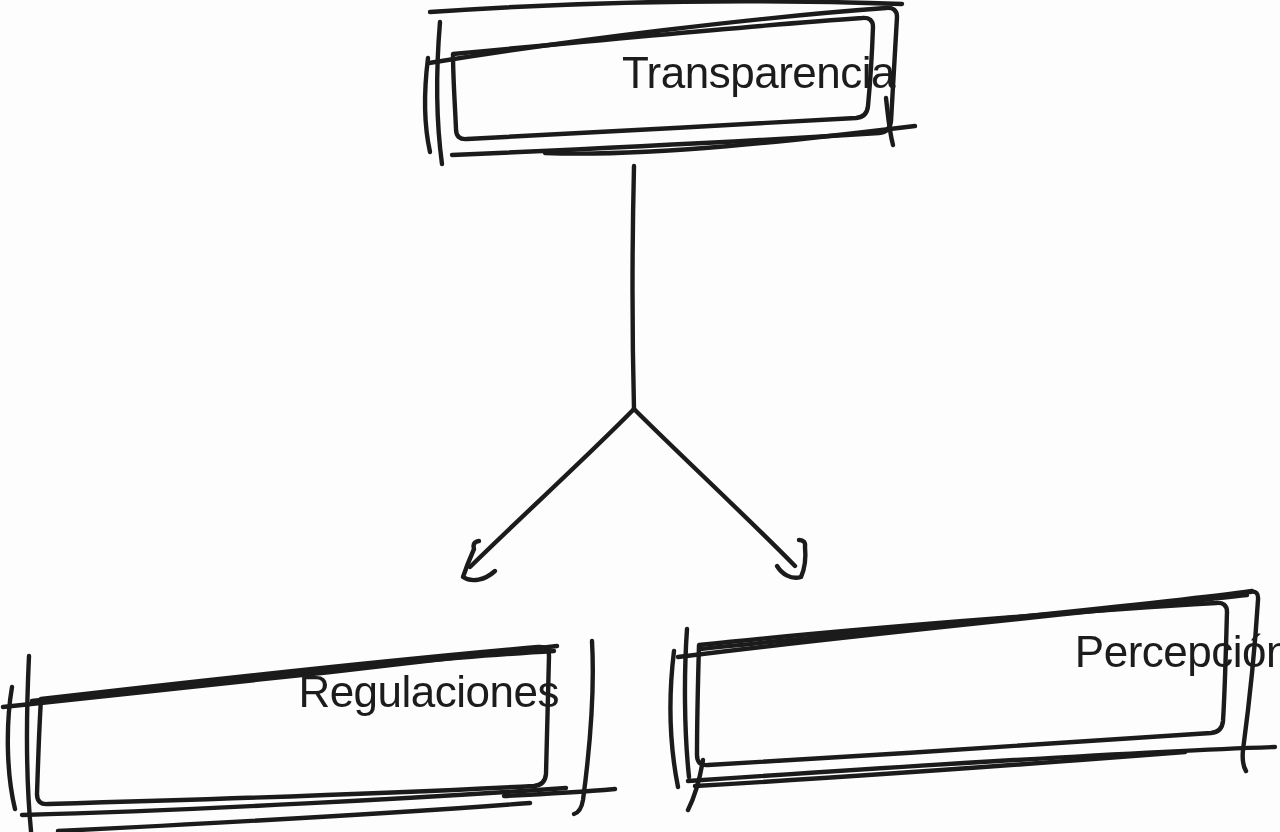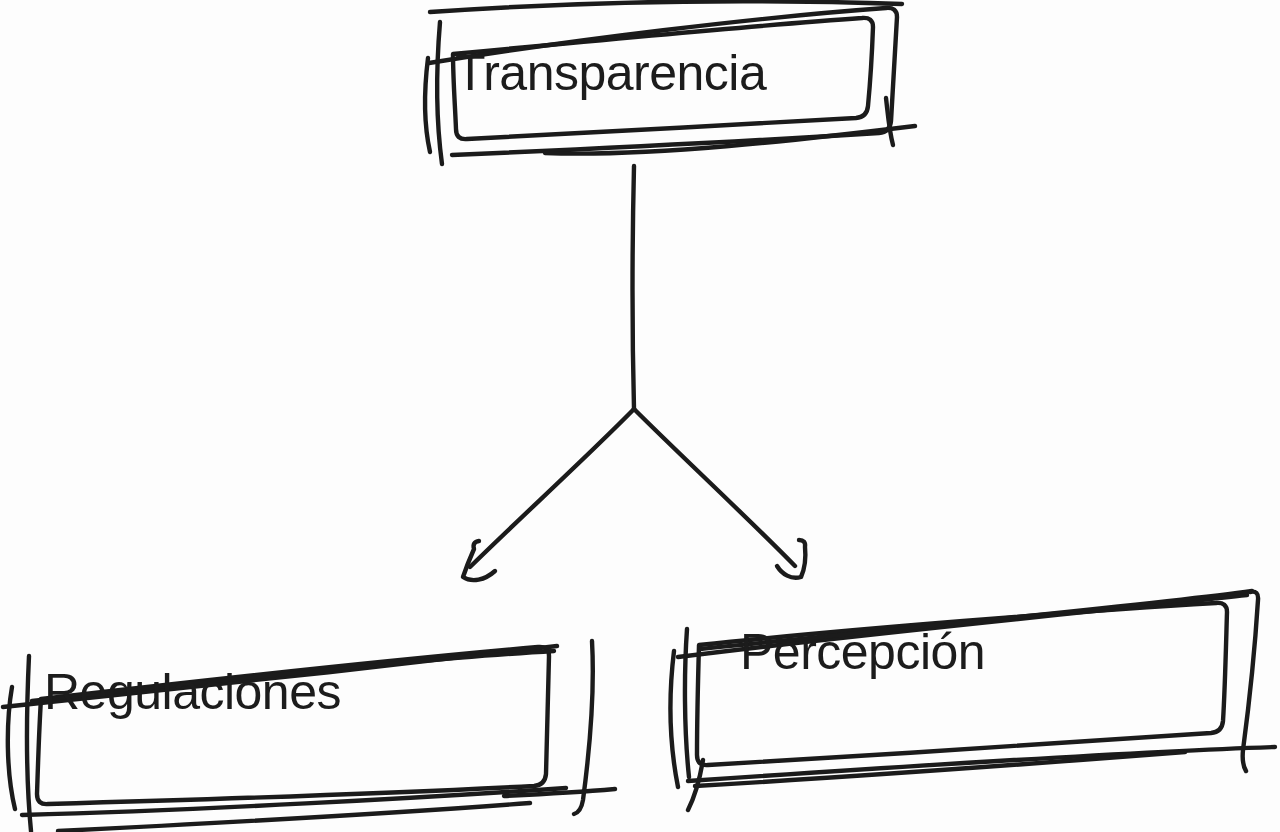--- a/index.html
+++ b/index.html
@@ -24,23 +24,23 @@
   }
   svg.sketch path {
     fill: none;
     stroke: #1b1b1b;
     stroke-width: 4.4;
     stroke-linecap: round;
     stroke-linejoin: round;
   }
   .node-label {
     position: absolute;
-    text-align: left;
+    text-align: right;
     color: #1c1c1c;
-    font-size: 50px;
+    font-size: 44px;
     letter-spacing: -0.5px;
     line-height: 66px;
     white-space: nowrap;
   }
   .node-label .line {
     display: block;
   }
   #label-transparencia { left: 455px; top: 40px;  width: 440px; }
   #label-regulaciones  { left: 44px;  top: 659px; width: 515px; }
   #label-percepcion    { left: 740px; top: 619px; width: 550px; }

